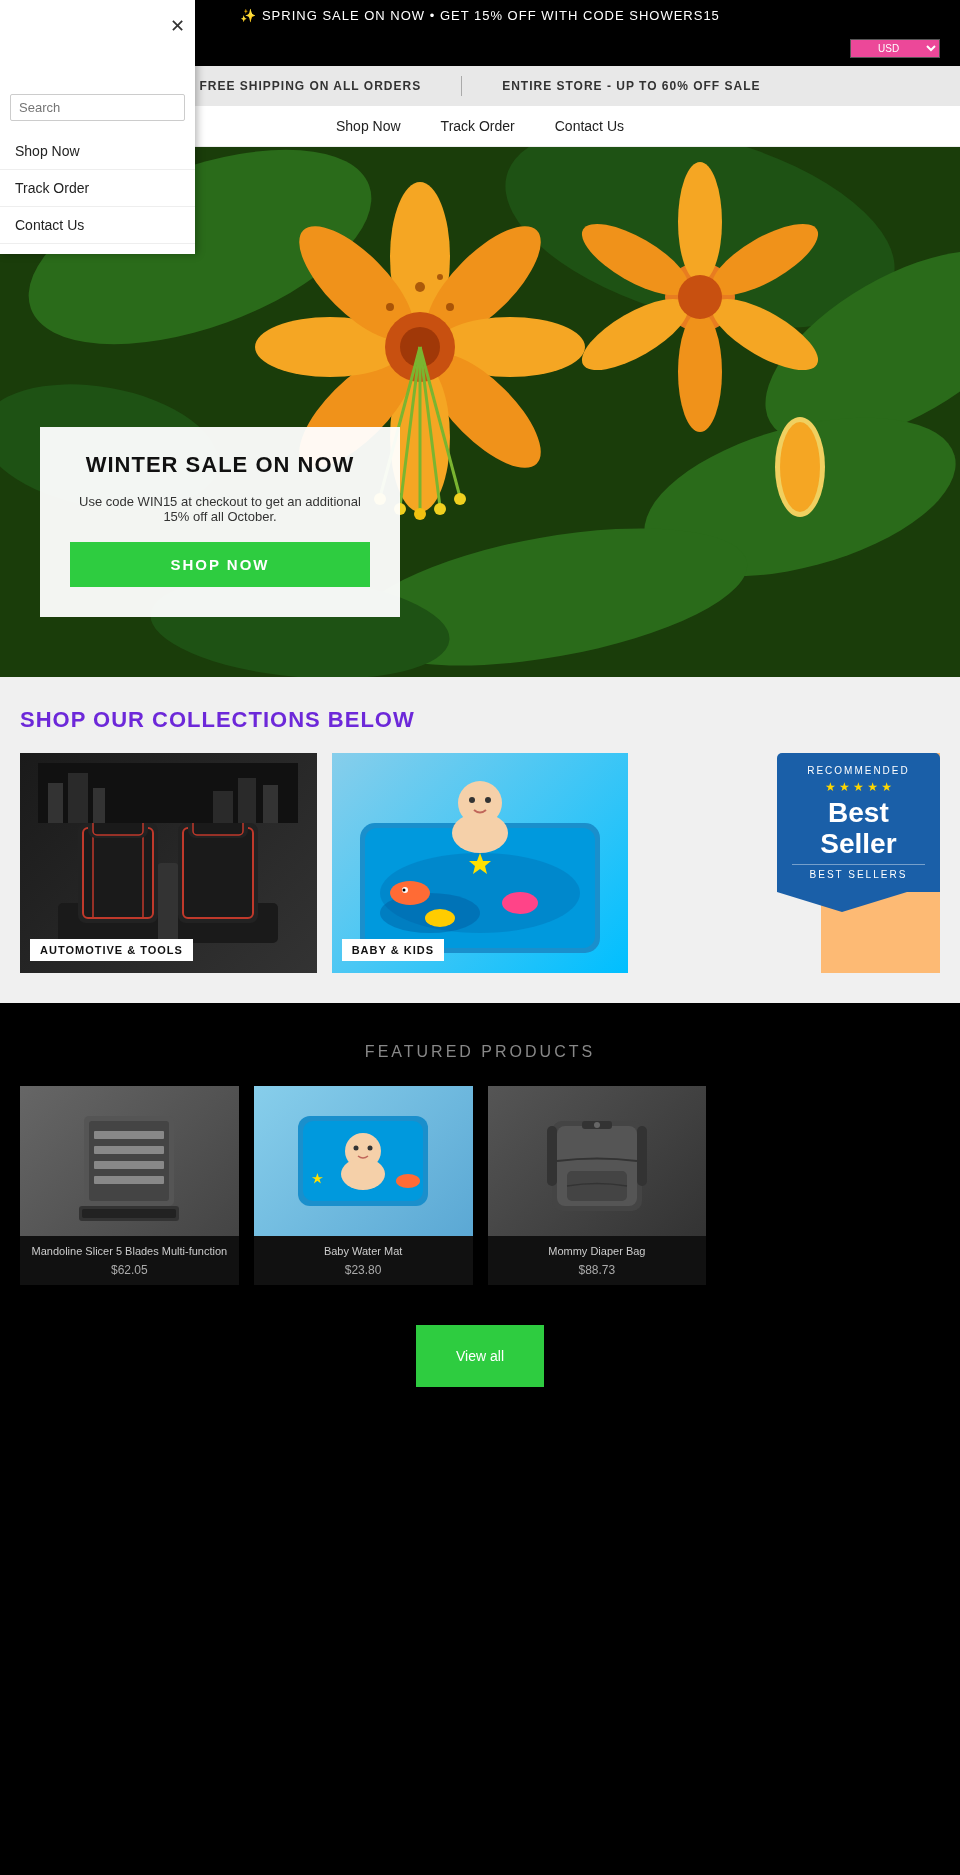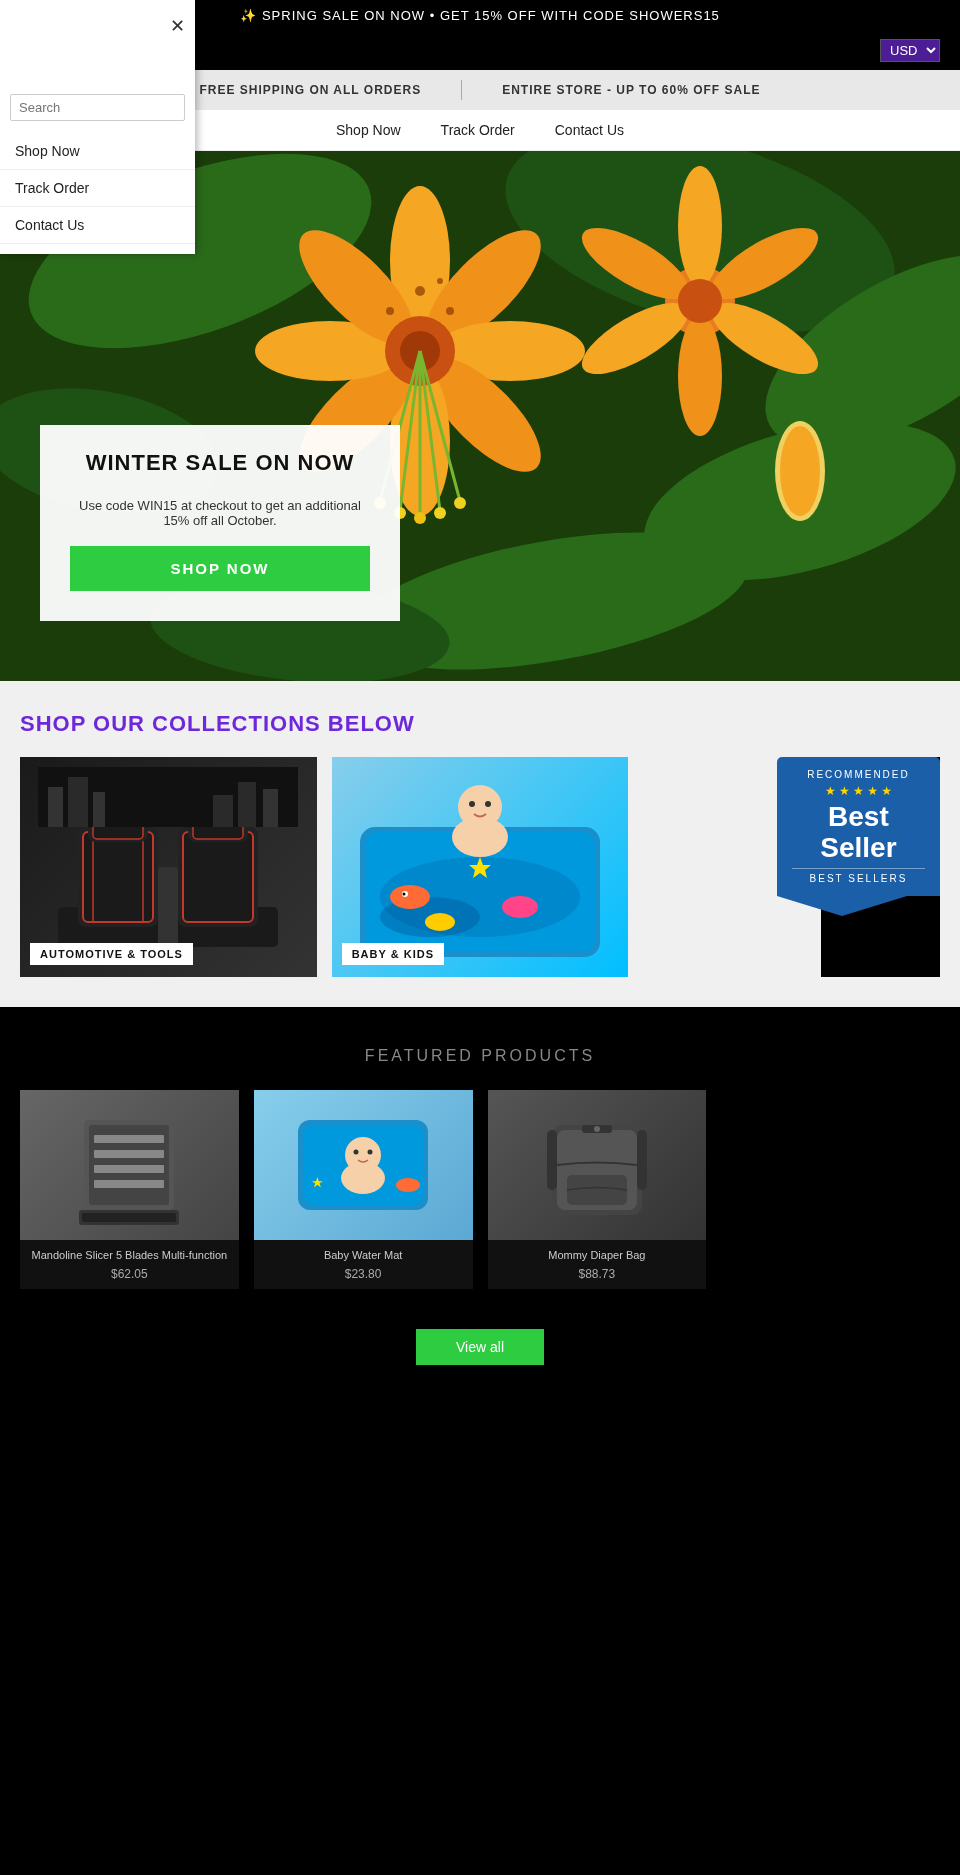--- a/index.html
+++ b/index.html
@@ -18,25 +18,25 @@
     
     .top-utility {
       background: #000;
       display: flex;
       align-items: center;
       justify-content: space-between;
       padding: 8px 20px;
     }
     .top-utility .email { color: #aaa; font-size: 12px; }
     .currency-select {
-      background: #4c1d95;
+      background: #ec4899;
       color: #fff;
       border: 1px solid #555;
-      padding: 2px 5px;
-      font-size: 13px;
+      padding: 2px 23px;
+      font-size: 10px;
     }
 
     
     .mobile-menu {
       position: absolute;
       top: 0; left: 0;
       width: 195px;
       background: #fff;
       z-index: 100;
       padding: 10px 0;
@@ -122,21 +122,21 @@
       left: 40px;
       background: rgba(255,255,255,0.95);
       padding: 25px 30px 30px;
       width: 360px;
     }
     .hero-sale-title {
       font-size: 22px;
       font-weight: bold;
       text-align: center;
       color: #111;
-      margin-bottom: 22px;
+      margin-bottom: 16px;
       letter-spacing: 1px;
     }
     .hero-sale-desc {
       font-size: 13px;
       text-align: center;
       color: #333;
       margin-bottom: 18px;
     }
     .hero-shop-btn {
       display: block;
@@ -288,21 +288,21 @@
     
     .view-all-container {
       display: flex;
       justify-content: center;
       padding: 10px 0 20px;
     }
     .view-all-btn {
       background: #2ecc40;
       color: #fff;
       border: none;
-      padding: 10px 40px;
+      padding: 23px 40px;
       font-size: 14px;
       cursor: pointer;
       font-weight: 500;
     }
 
     
     .prod-laptop { background: linear-gradient(135deg, #888, #555); }
     .prod-slicer { background: linear-gradient(135deg, #666, #444); }
     .prod-baby { background: linear-gradient(135deg, #87ceeb, #5ba8d4); }
     .prod-bag { background: linear-gradient(135deg, #555, #333); }
@@ -473,21 +473,21 @@
 
           <circle cx="122" cy="37" r="3" fill="#333"></circle>
           <circle cx="138" cy="37" r="3" fill="#333"></circle>
           <path d="M124 47 Q130 52 136 47" stroke="#c0665a" stroke-width="2" fill="none"></path>
         </svg>
       </div>
       <div class="collection-label">BABY &amp; KIDS</div>
     </div>
 
     <div class="collection-card">
-      <div style="position:relative; height:220px; background:#000000; display:flex; align-items:center; justify-content:flex-end; padding-right:10px;">
+      <div style="position:relative; height:220px; background:#fdba74; display:flex; align-items:center; justify-content:flex-end; padding-right:10px;">
 
         <div style="position:absolute;left:0;top:0;width:60%;height:100%;background:#f0f0f0;"></div>
 
         <div style="position:absolute;right:0;top:0;width:55%;">
           <div class="bs-badge">
             <div class="bs-recommended">RECOMMENDED</div>
             <div class="bs-stars">★ ★ ★ ★ ★</div>
             <div class="bs-text">Best<br>Seller</div>
             <div class="bs-sub">BEST SELLERS</div>
           </div>

